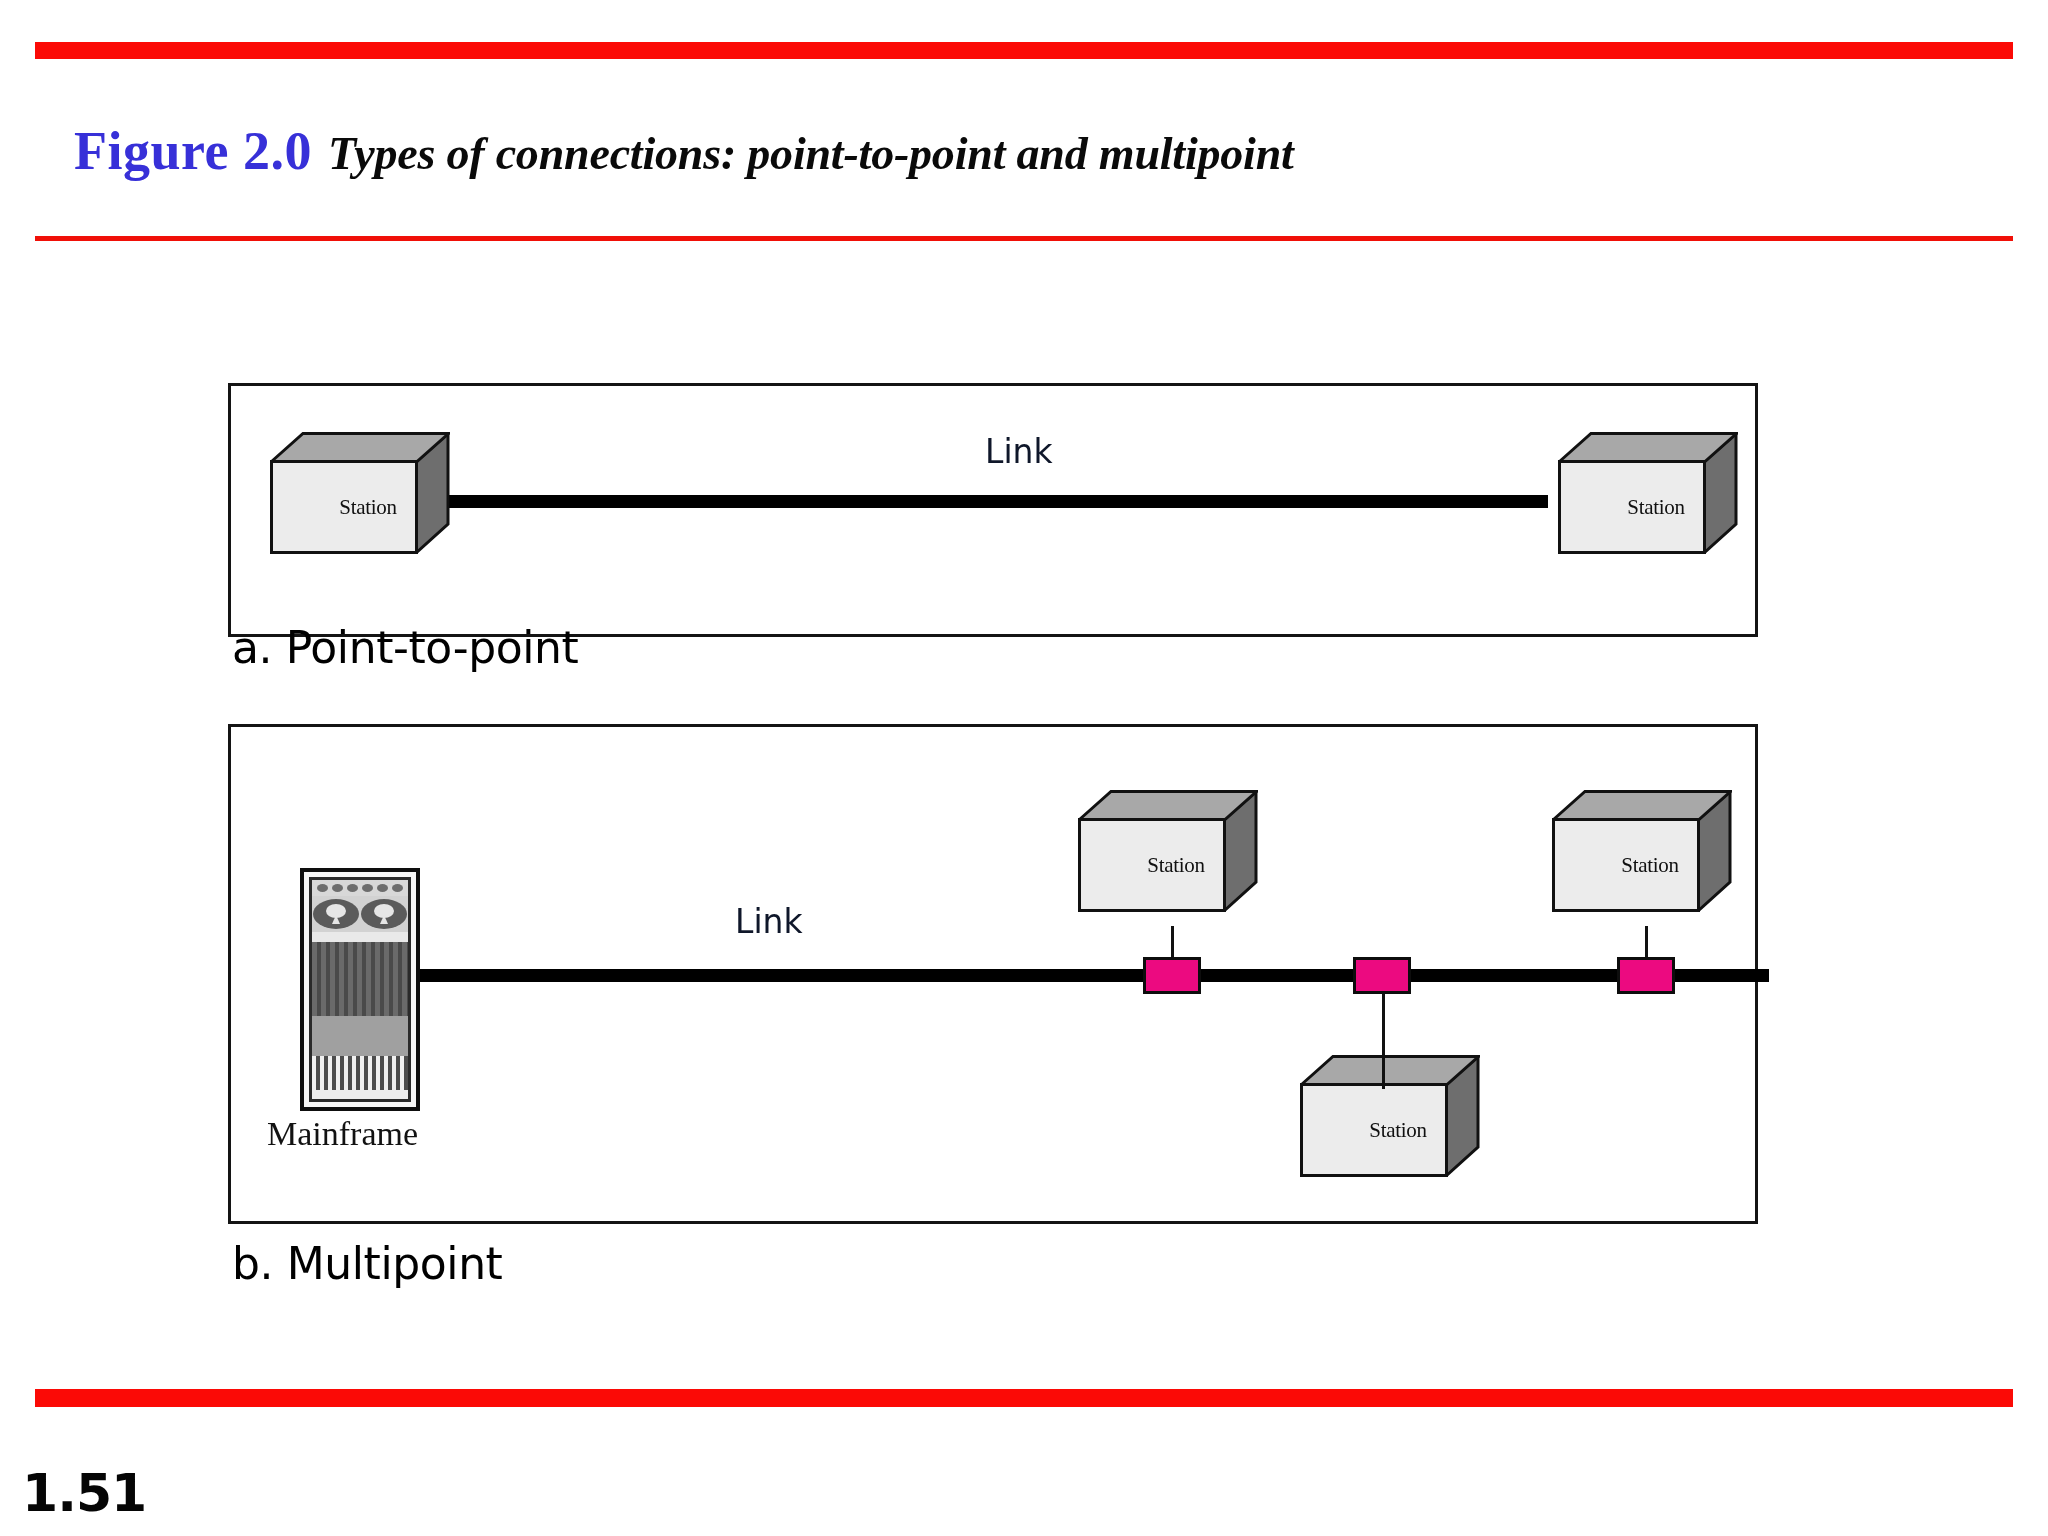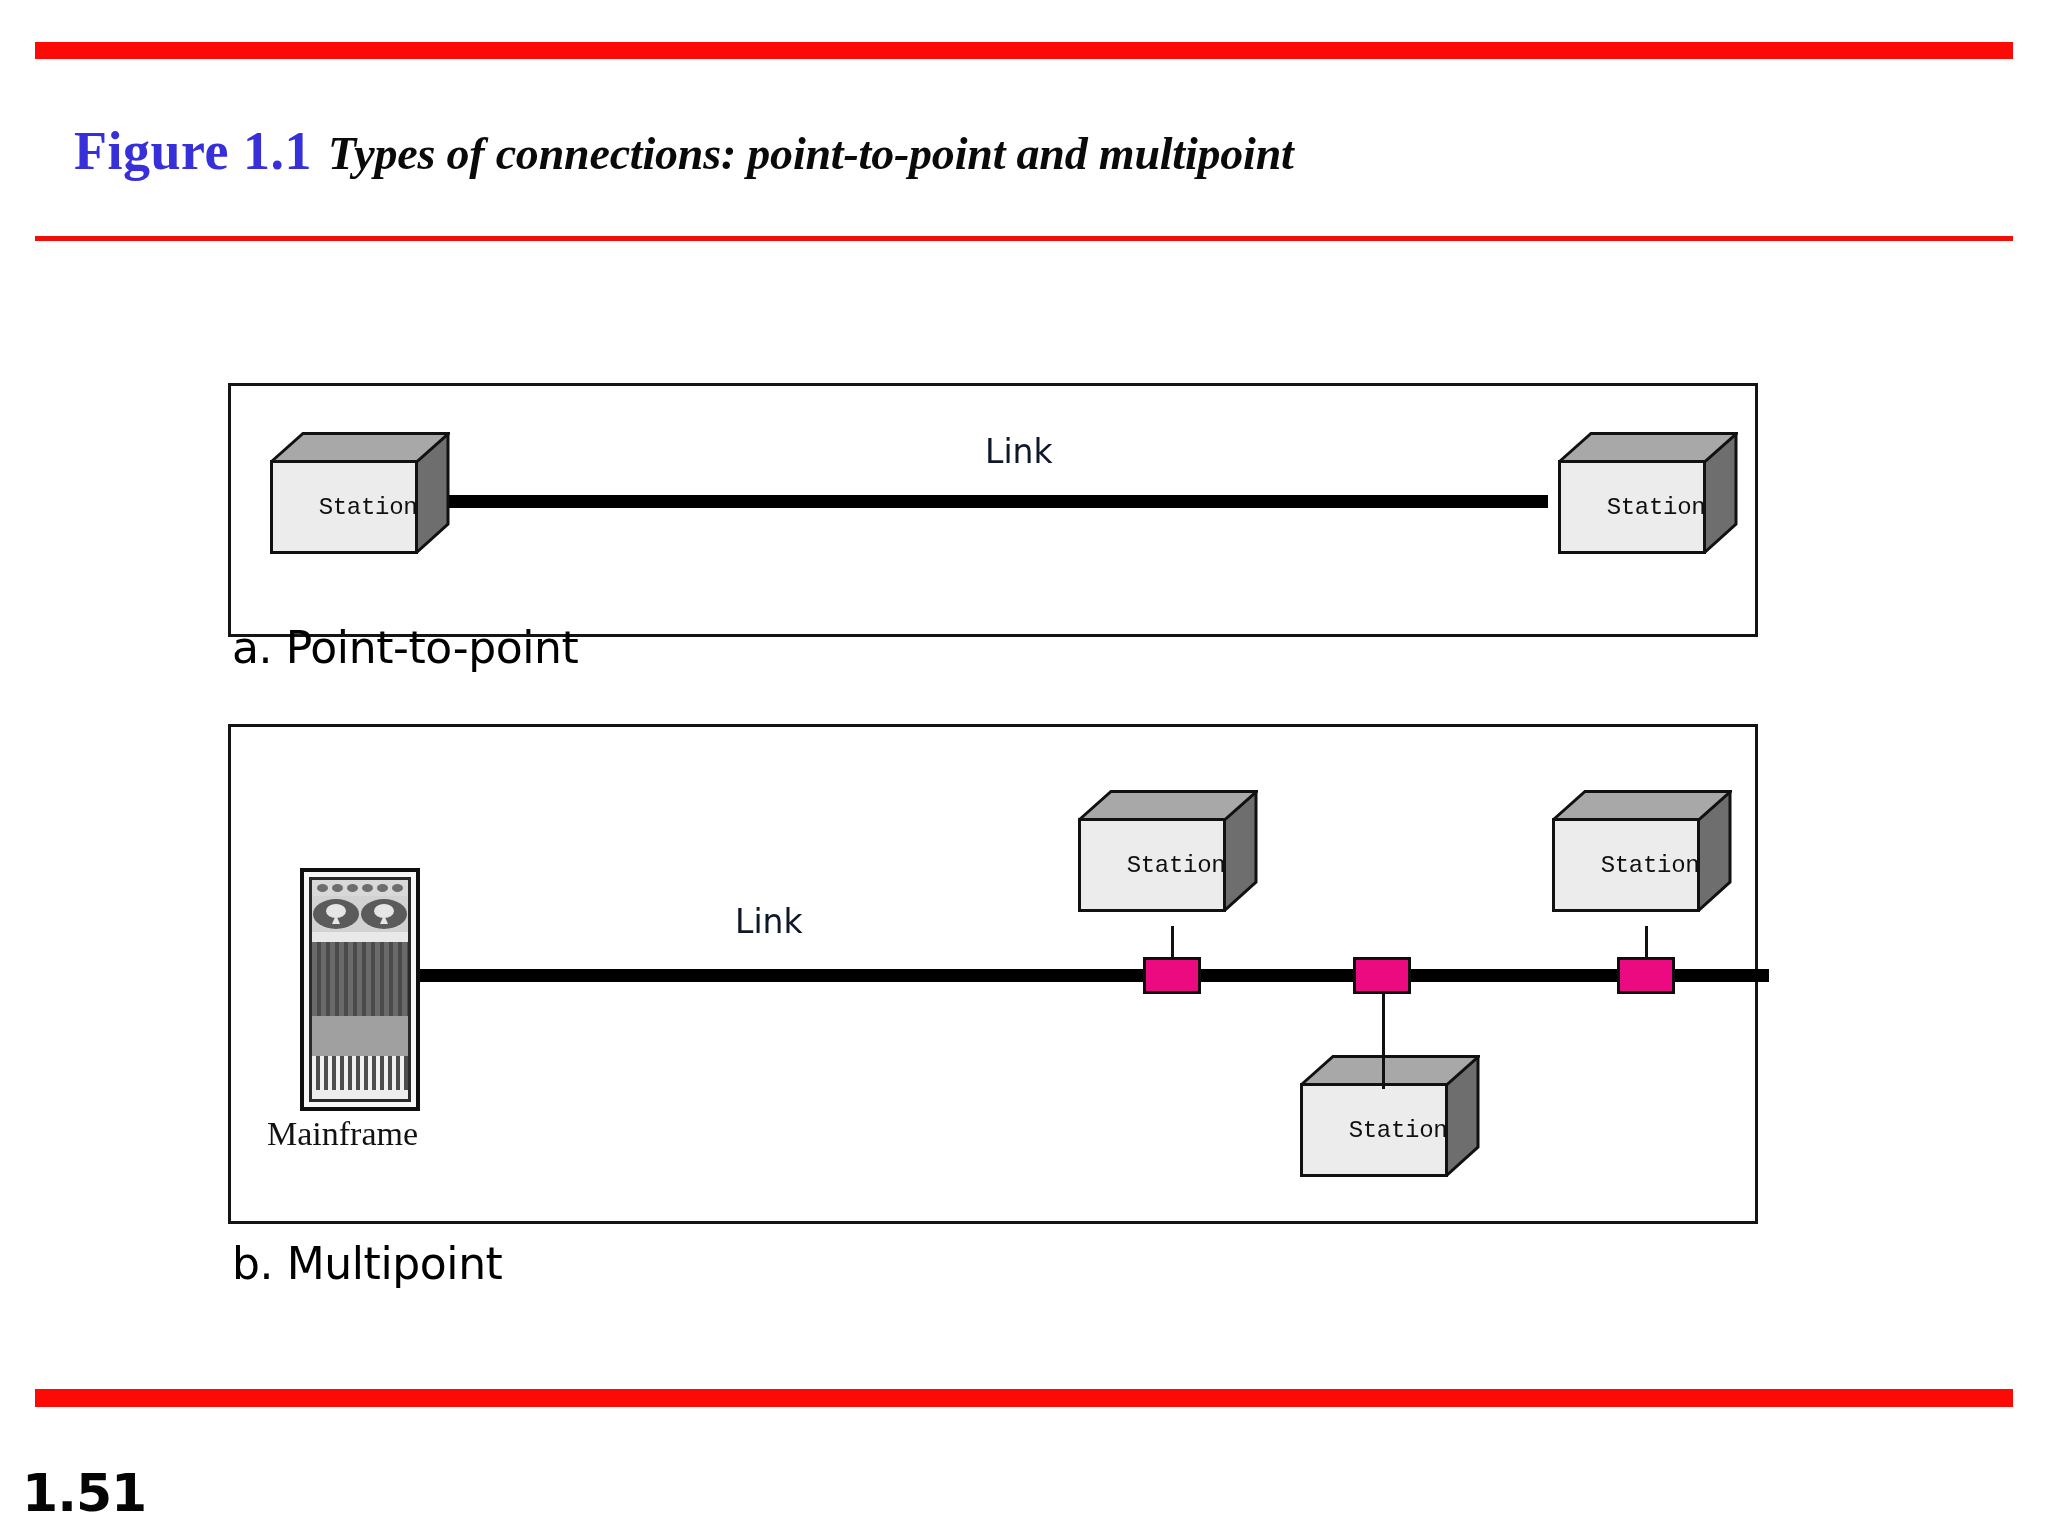--- a/index.html
+++ b/index.html
@@ -142,22 +142,22 @@
   }
   .station .right-face {
     position: absolute;
     left: 145px;
     top: 0;
     width: 35px;
     height: 122px;
     z-index: 1;
   }
   .station .label {
-    font-family: Liberation Mono, monospace;
-    font-size: 24px;
+    font-family: Liberation Serif, serif;
+    font-size: 21px;
     color: #101010;
     letter-spacing: -0.3px;
     white-space: nowrap;
     margin-left: 48px;
   }
   
   #station-a-left  { left: 270px;  top: 432px; }
   #station-a-right { left: 1558px; top: 432px; }
   #station-b-1     { left: 1078px; top: 790px; }
   #station-b-2     { left: 1552px; top: 790px; }
@@ -301,21 +301,21 @@
   }
 </style>
 </head>
 <body>
 
 <div class="page">
 
   <div class="rule-top"></div>
 
   <div class="title-row">
-    <span class="fig-num">Figure 1.1</span>
+    <span class="fig-num">Figure 2.0</span>
     <span class="fig-caption">Types of connections: point-to-point and multipoint</span>
   </div>
 
   <div class="rule-thin"></div>
 
   <div class="panel" id="panel-a"></div>
 
   <div class="link-label" id="link-label-a">Link</div>
 
   <div class="bus" id="bus-a"></div>

